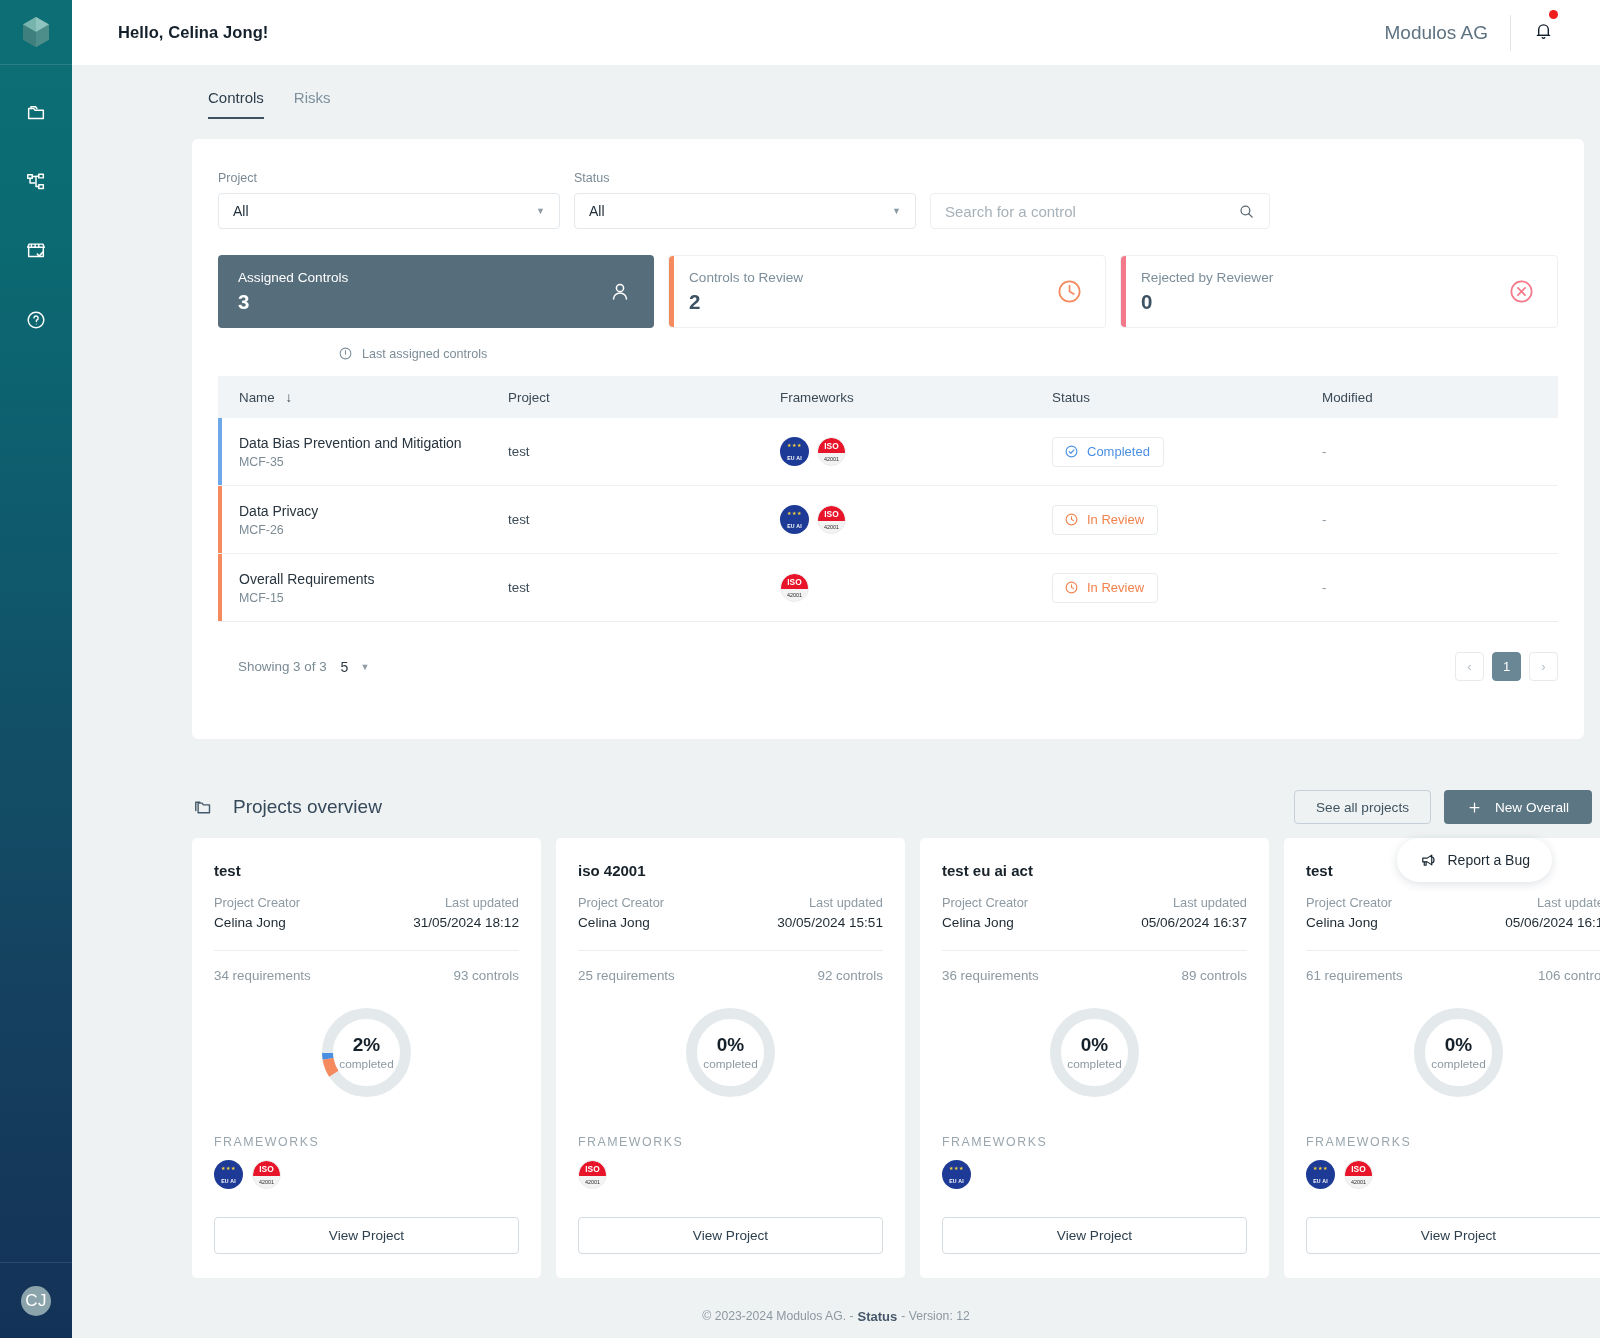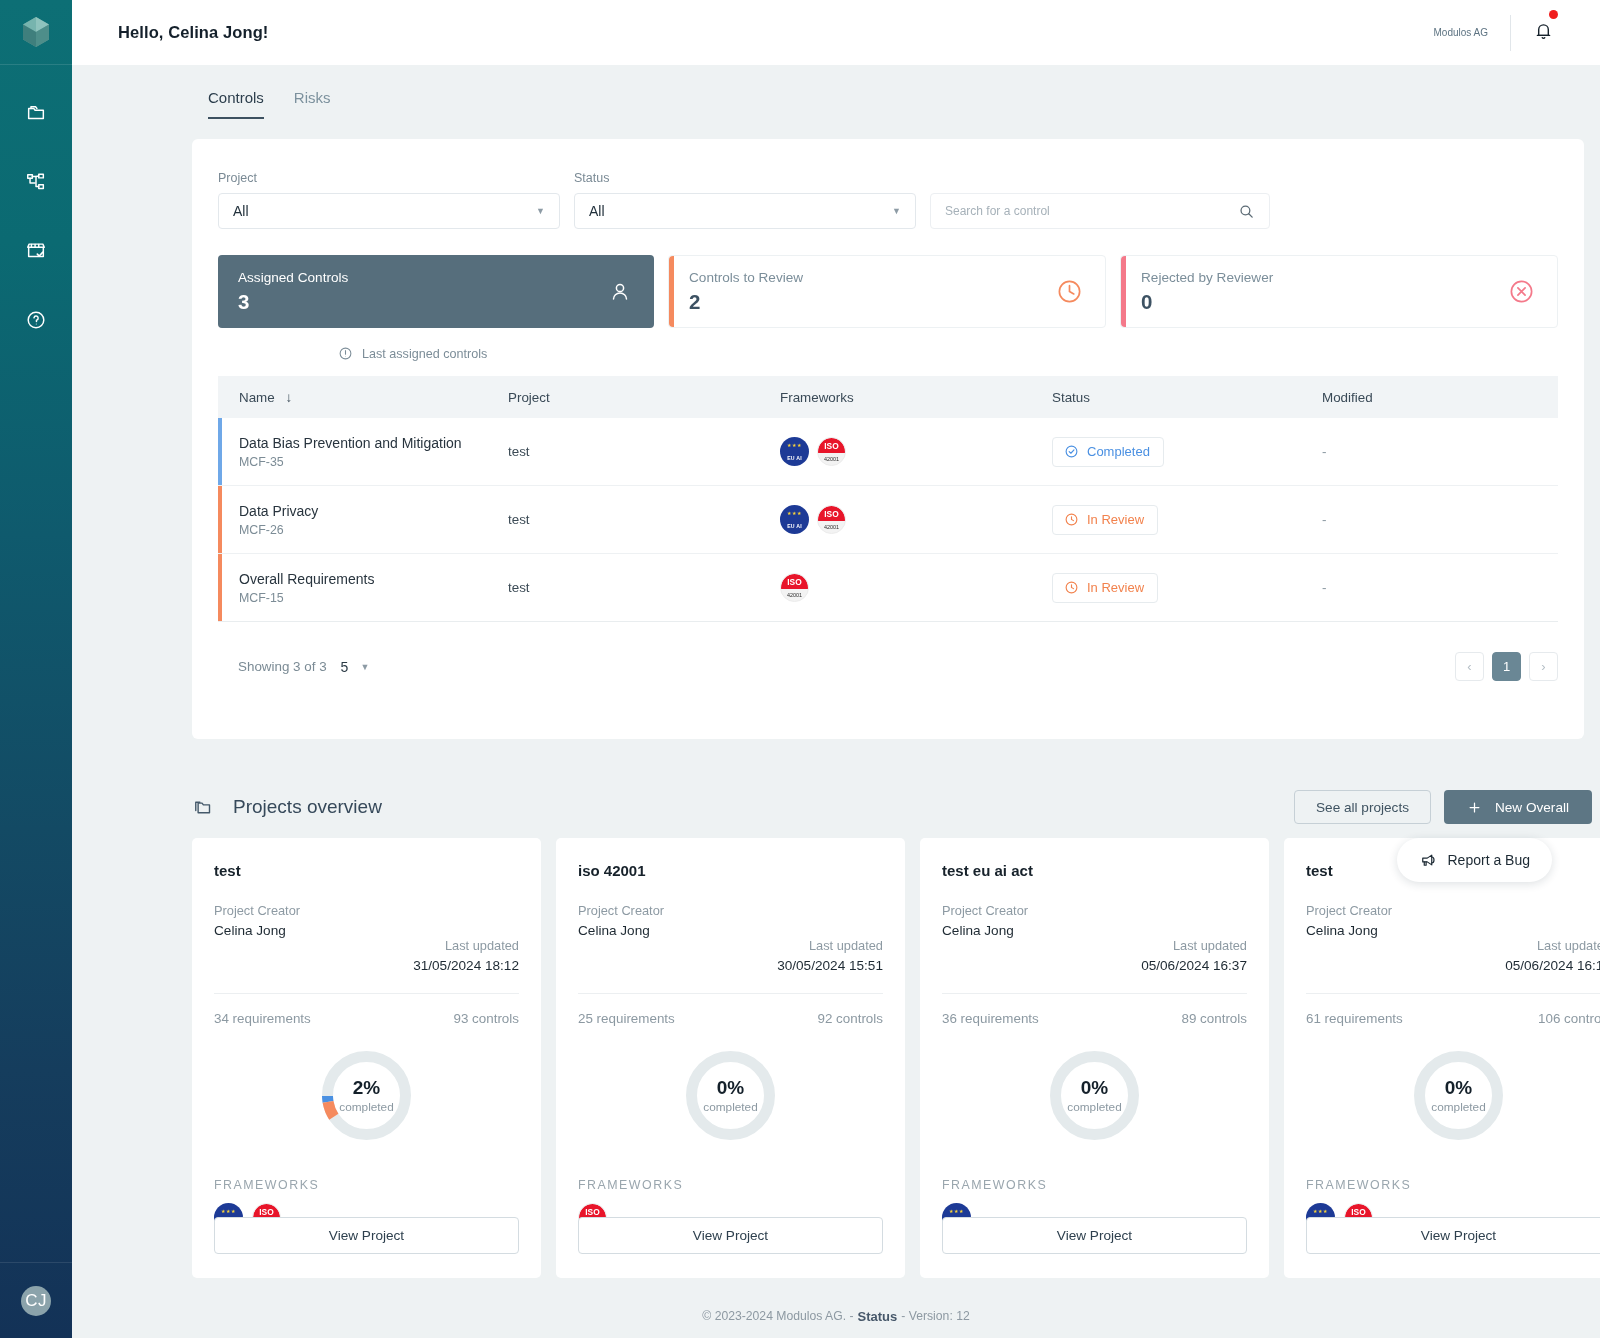--- a/index.html
+++ b/index.html
@@ -43,21 +43,21 @@
 
   
   .main { width: 1528px; height: 1338px; position: relative; overflow: hidden; background: #eef2f3; }
 
   .topbar {
     height: 65px; background: #fff; display: flex; align-items: center;
     padding: 0 28px 0 46px; justify-content: space-between;
   }
   .greeting { font-size: 16.5px; font-weight: bold; color: #14202b; letter-spacing: .1px; }
   .topbar-right { display: flex; align-items: center; gap: 0; }
-  .org-name { font-size: 10px; color: #5d7382; padding-right: 22px; }
+  .org-name { font-size: 19px; color: #5d7382; padding-right: 22px; }
   .divider-v { width: 1px; height: 36px; background: #e1e6ea; }
   .bell-wrap { position: relative; padding: 0 18px 0 22px; cursor: pointer; }
   .bell-dot { position: absolute; top: -10px; right: 14px; width: 9px; height: 9px; border-radius: 50%; background: #f01e1e; }
 
   
   .tabs { display: flex; gap: 30px; padding: 24px 0 0 136px; }
   .tab { font-size: 15px; color: #7c919d; padding-bottom: 11px; cursor: pointer; }
   .tab.active { color: #2c3e4c; border-bottom: 2px solid #3d5160; }
 
   
@@ -71,21 +71,21 @@
     width: 342px; height: 36px; border: 1px solid #e3e8ec; border-radius: 4px;
     display: flex; align-items: center; justify-content: space-between;
     padding: 0 14px; font-size: 14px; color: #22313c; cursor: pointer; background: #fff;
   }
   .caret { color: #8d9ba5; font-size: 9px; }
   .searchbox {
     width: 340px; height: 36px; border: 1px solid #eceff2; border-radius: 4px;
     display: flex; align-items: center; justify-content: space-between;
     padding: 0 14px; background: #fff; cursor: text;
   }
-  .searchbox .ph { font-size: 12px; color: #a6b1b9; }
+  .searchbox .ph { font-size: 15px; color: #a6b1b9; }
 
   
   .stats { display: flex; gap: 14px; padding: 26px 26px 0 26px; }
   .stat {
     flex: 1; height: 73px; border-radius: 4px; position: relative;
     display: flex; align-items: center; justify-content: space-between;
     padding: 0 22px 0 20px;
   }
   .stat.dark { background: #566e7c; color: #fff; }
   .stat.light { background: #fff; border: 1px solid #edf1f3; }
@@ -161,21 +161,21 @@
   }
   .btn-solid {
     height: 34px; padding: 0 23px; border: none; border-radius: 4px; background: #5d7684;
     font-size: 13.6px; color: #fff; cursor: pointer; display: flex; align-items: center; gap: 13px;
     font-family: "Liberation Sans", sans-serif;
   }
 
   .cards { position: absolute; left: 120px; top: 838px; display: flex; gap: 15px; }
   .pcard { width: 349px; height: 440px; background: #fff; border-radius: 5px; padding: 24px 22px 0 22px; position: relative; }
   .pcard-title { font-size: 15px; color: #17222b; font-weight: bold; }
-  .meta { display: flex; justify-content: space-between; margin-top: 24px; flex-direction: column; }
+  .meta { display: flex; justify-content: space-between; margin-top: 16px; }
   .meta-lbl { font-size: 12.8px; color: #8d9aa3; }
   .meta-val { font-size: 13.6px; color: #1e2a33; margin-top: 5px; }
   .meta-right { text-align: right; }
   .hr { height: 1px; background: #eceff1; margin: 20px 0 0 0; }
   .counts { display: flex; justify-content: space-between; margin-top: 17px; font-size: 13.4px; color: #8c99a2; }
   .donut-wrap { display: flex; justify-content: center; margin-top: 23px; }
   .donut { width: 93px; height: 93px; position: relative; }
   .donut svg { display: block; transform: rotate(-90deg); }
   .donut-txt { position: absolute; inset: 0; display: flex; flex-direction: column; align-items: center; justify-content: center; }
   .donut-pct { font-size: 19px; font-weight: bold; color: #14202a; }

